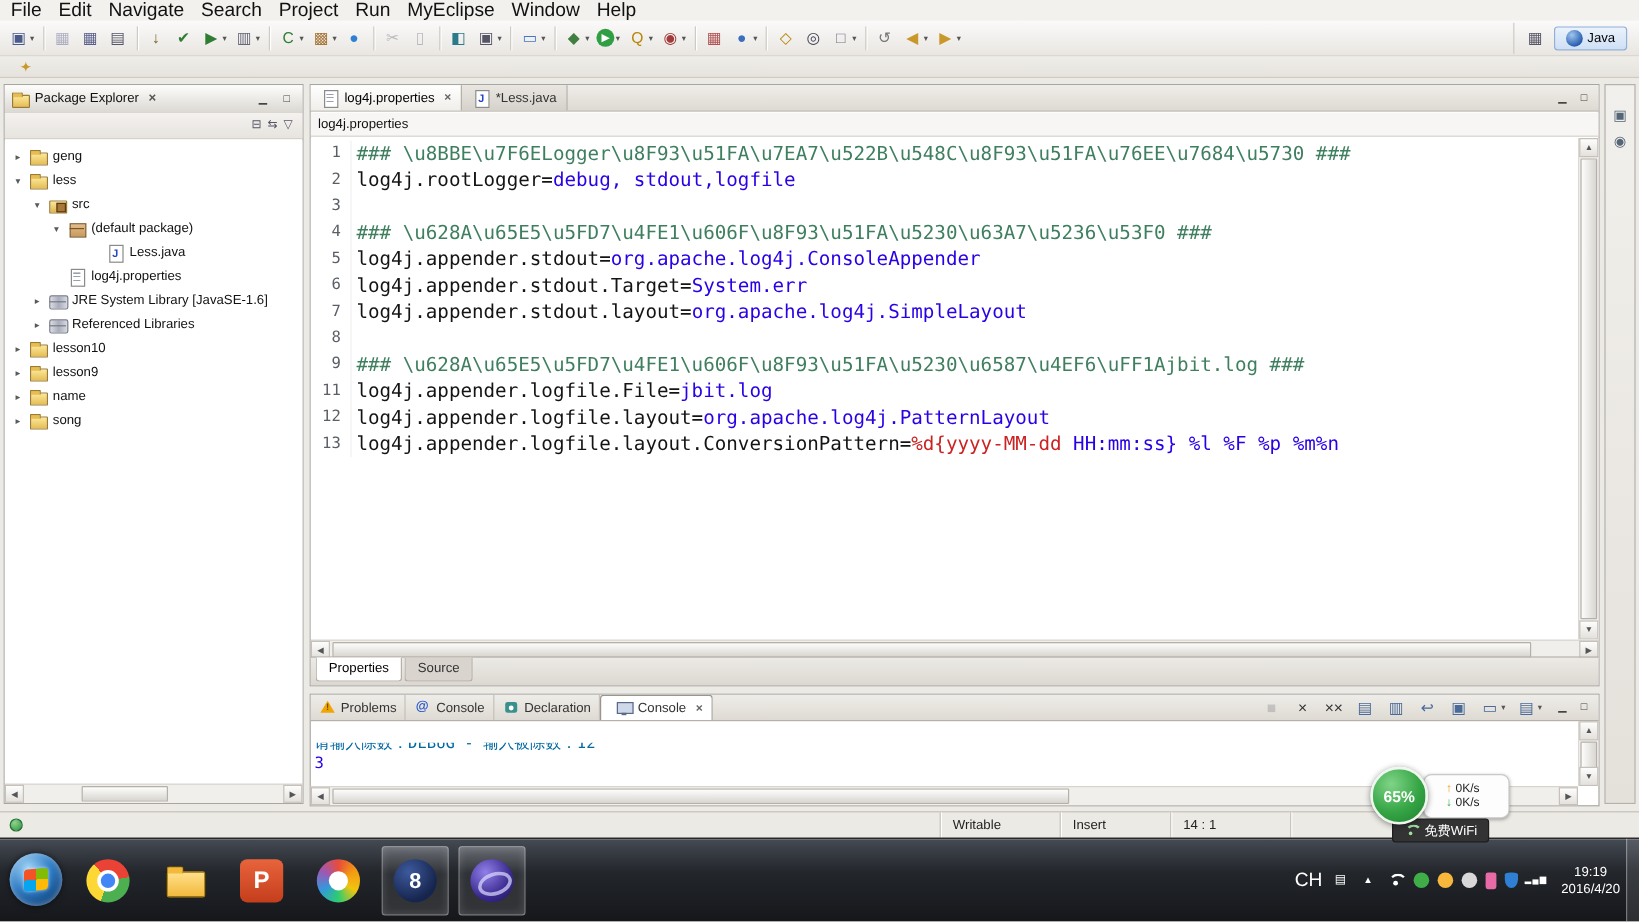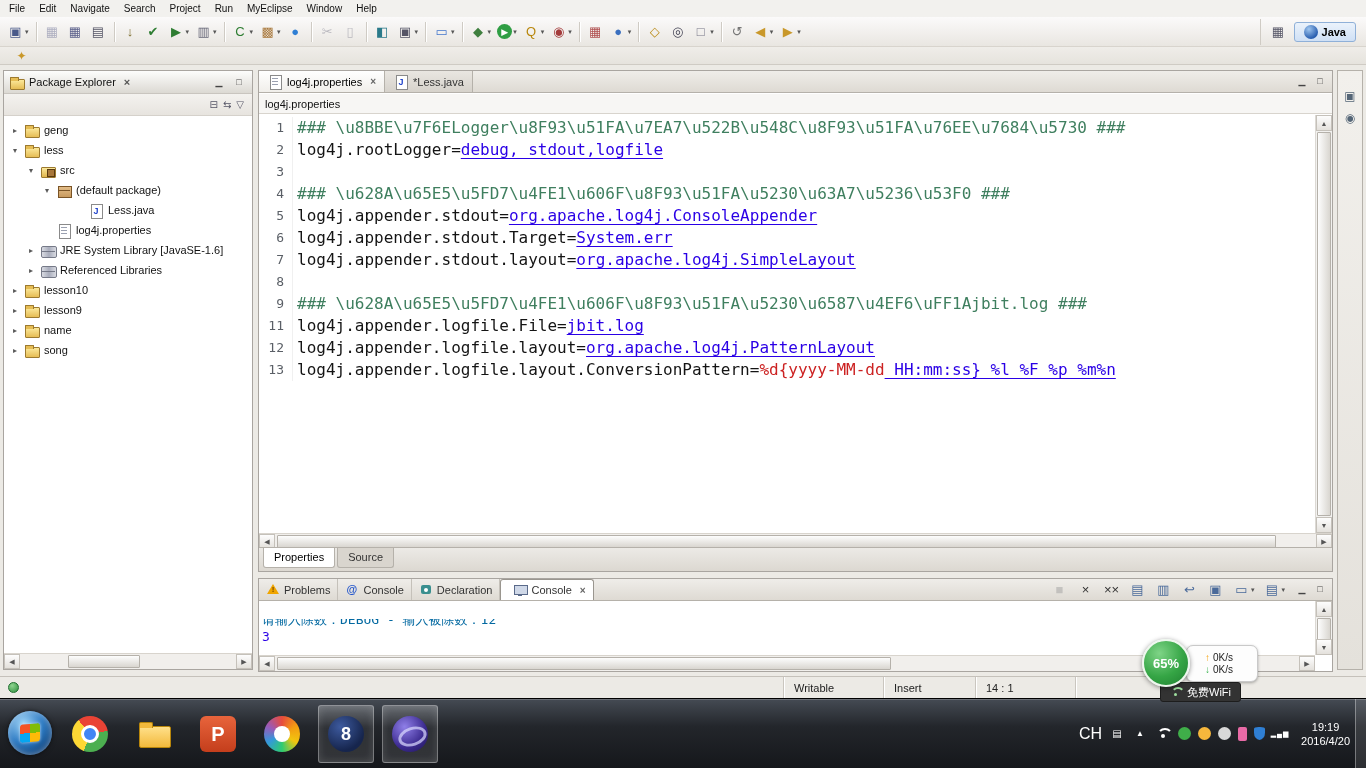--- a/index.html
+++ b/index.html
@@ -1,31 +1,31 @@
 <!DOCTYPE html>
 <html><head>
 <meta charset="utf-8">
 <style>
   * { margin:0; padding:0; box-sizing:border-box; }
   html,body { width:1366px; height:768px; overflow:hidden; }
   body { position:relative; font-family:"Liberation Sans","DejaVu Sans",sans-serif; background:#eceae5; font-size:11px; color:#111; }
 
   
-  #menubar { position:absolute; top:0; left:0; right:0; height:17px; background:#f2f1ee; display:flex; align-items:center; padding-left:2px; font-size:10px; }
+  #menubar { position:absolute; top:0; left:0; right:0; height:17px; background:#f2f1ee; display:flex; align-items:center; padding-left:2px; font-size:16px; }
   .menu-item { padding:1px 7px; cursor:default; }
   #toolbar { position:absolute; top:17px; left:0; right:0; height:30px; background:linear-gradient(#fbfafa,#e9e6e1); border-bottom:1px solid #d8d4cd; display:flex; align-items:center; padding:0 4px; }
   #toolbar-icons { display:flex; align-items:center; flex:1; min-width:0; overflow:hidden; }
   .tb-btn { display:inline-flex; align-items:center; height:24px; padding:0 3px; border-radius:3px; flex:none; }
   .tb-glyph { width:17px; height:17px; display:inline-flex; align-items:center; justify-content:center; font-size:13px; }
   .tb-glyph.round { border-radius:50%; width:15px; height:15px; font-size:9px; }
   .tb-caret { font-size:7px; color:#555; margin-left:1px; }
   .tb-sep { width:1px; height:20px; background:#cfcbc4; margin:0 4px; box-shadow:1px 0 0 #fff; flex:none; }
   .dim { opacity:.45; }
   #perspective { display:flex; align-items:center; gap:4px; padding:0 6px; border-left:1px solid #cfcbc4; height:26px; }
-  .persp-btn { display:flex; align-items:center; gap:4px; padding:2px 9px; border:1px solid #8fb0d8; background:linear-gradient(#eaf2fb,#cfe0f5); border-radius:3px; font-size:11px; font-family:inherit;font-weight:bold; }
+  .persp-btn { display:flex; align-items:center; gap:4px; padding:2px 9px; border:1px solid #8fb0d8; background:linear-gradient(#eaf2fb,#cfe0f5); border-radius:3px; font-size:11px; font-family:inherit; }
   .persp-icon { width:14px; height:14px; border-radius:50%; background:radial-gradient(circle at 35% 30%,#9fc6ef,#2a5fb0 70%); }
   #toolbar2 { position:absolute; top:47px; left:0; right:0; height:18px; background:linear-gradient(#efede9,#e6e3dd); border-bottom:1px solid #cfcbc4; display:flex; align-items:center; padding-left:10px; }
   #quick-glyph { color:#c9982a; font-size:12px; }
 
   
   .wbtn { width:16px; height:14px; display:inline-flex; align-items:center; justify-content:center; font-size:9px; color:#444; }
   .hdr-close { font-size:11px; font-weight:bold; color:#555; margin-left:4px; }
   .spacer { flex:1; }
   .vscroll { position:absolute; width:17px; background:#f2f1ef; border-left:1px solid #dcd9d4; }
   .varrow { position:absolute; left:0; right:0; height:16px; display:flex; align-items:center; justify-content:center; font-size:7px; color:#555; background:linear-gradient(#fdfdfd,#e4e1dc); border:1px solid #c5c1ba; }
@@ -71,21 +71,21 @@
   .winbtns { position:absolute; right:4px; top:3px; display:flex; gap:2px; }
   #breadcrumb { position:absolute; top:23px; left:0; right:0; height:20px; display:flex; align-items:center; padding-left:6px; background:#f7f6f4; border-bottom:1px solid #d8d4cd; font-size:11px; }
   #code-wrap { position:absolute; top:44px; left:0; right:0; height:418px; background:#fff; overflow:hidden; }
   #code-area { position:absolute; left:0; top:2px; right:17px; bottom:0; overflow:hidden; }
   .code-line { display:flex; height:22px; line-height:22px; font-family:"DejaVu Sans Mono","Liberation Mono",monospace; font-size:16px; }
   .ln { width:34px; text-align:right; padding-right:8px; color:#5a5f66; font-size:13px; flex:none; border-right:1px solid #f0f0f0; }
   .ct { flex:1; white-space:pre; padding-left:4px; }
   .code-line.current .ct { background:#d9e8fa; }
   .t-c { color:#3F7F5F; }
   .t-k { color:#141414; }
-  .t-v { color:#2A00E6; text-decoration:underline; text-underline-offset:3px; }
+  .t-v { color:#2A00E6; text-underline-offset:3px; }
   .t-r { color:#CC2222; }
   .caret { display:inline-block; width:2px; height:16px; background:#000; vertical-align:-3px; }
   #editor .vscroll { right:0; top:0; bottom:0; }
   #editor-vthumb { top:17px; bottom:17px; }
   #editor-hscroll { left:0; right:0; top:462px; }
   #editor-pagetabs { position:absolute; left:0; right:0; bottom:0; height:24px; background:linear-gradient(#eceae6,#dcd8d1); border-top:1px solid #b5b1aa; display:flex; align-items:flex-start; padding-left:4px; }
   .ptab { padding:3px 10px 4px; font-size:11px; border:1px solid #b5b1aa; border-top:none; margin-right:2px; background:#d9d5ce; border-radius:0 0 3px 3px; color:#333; }
   .ptab.active { background:#fff; color:#000; }
 
   

